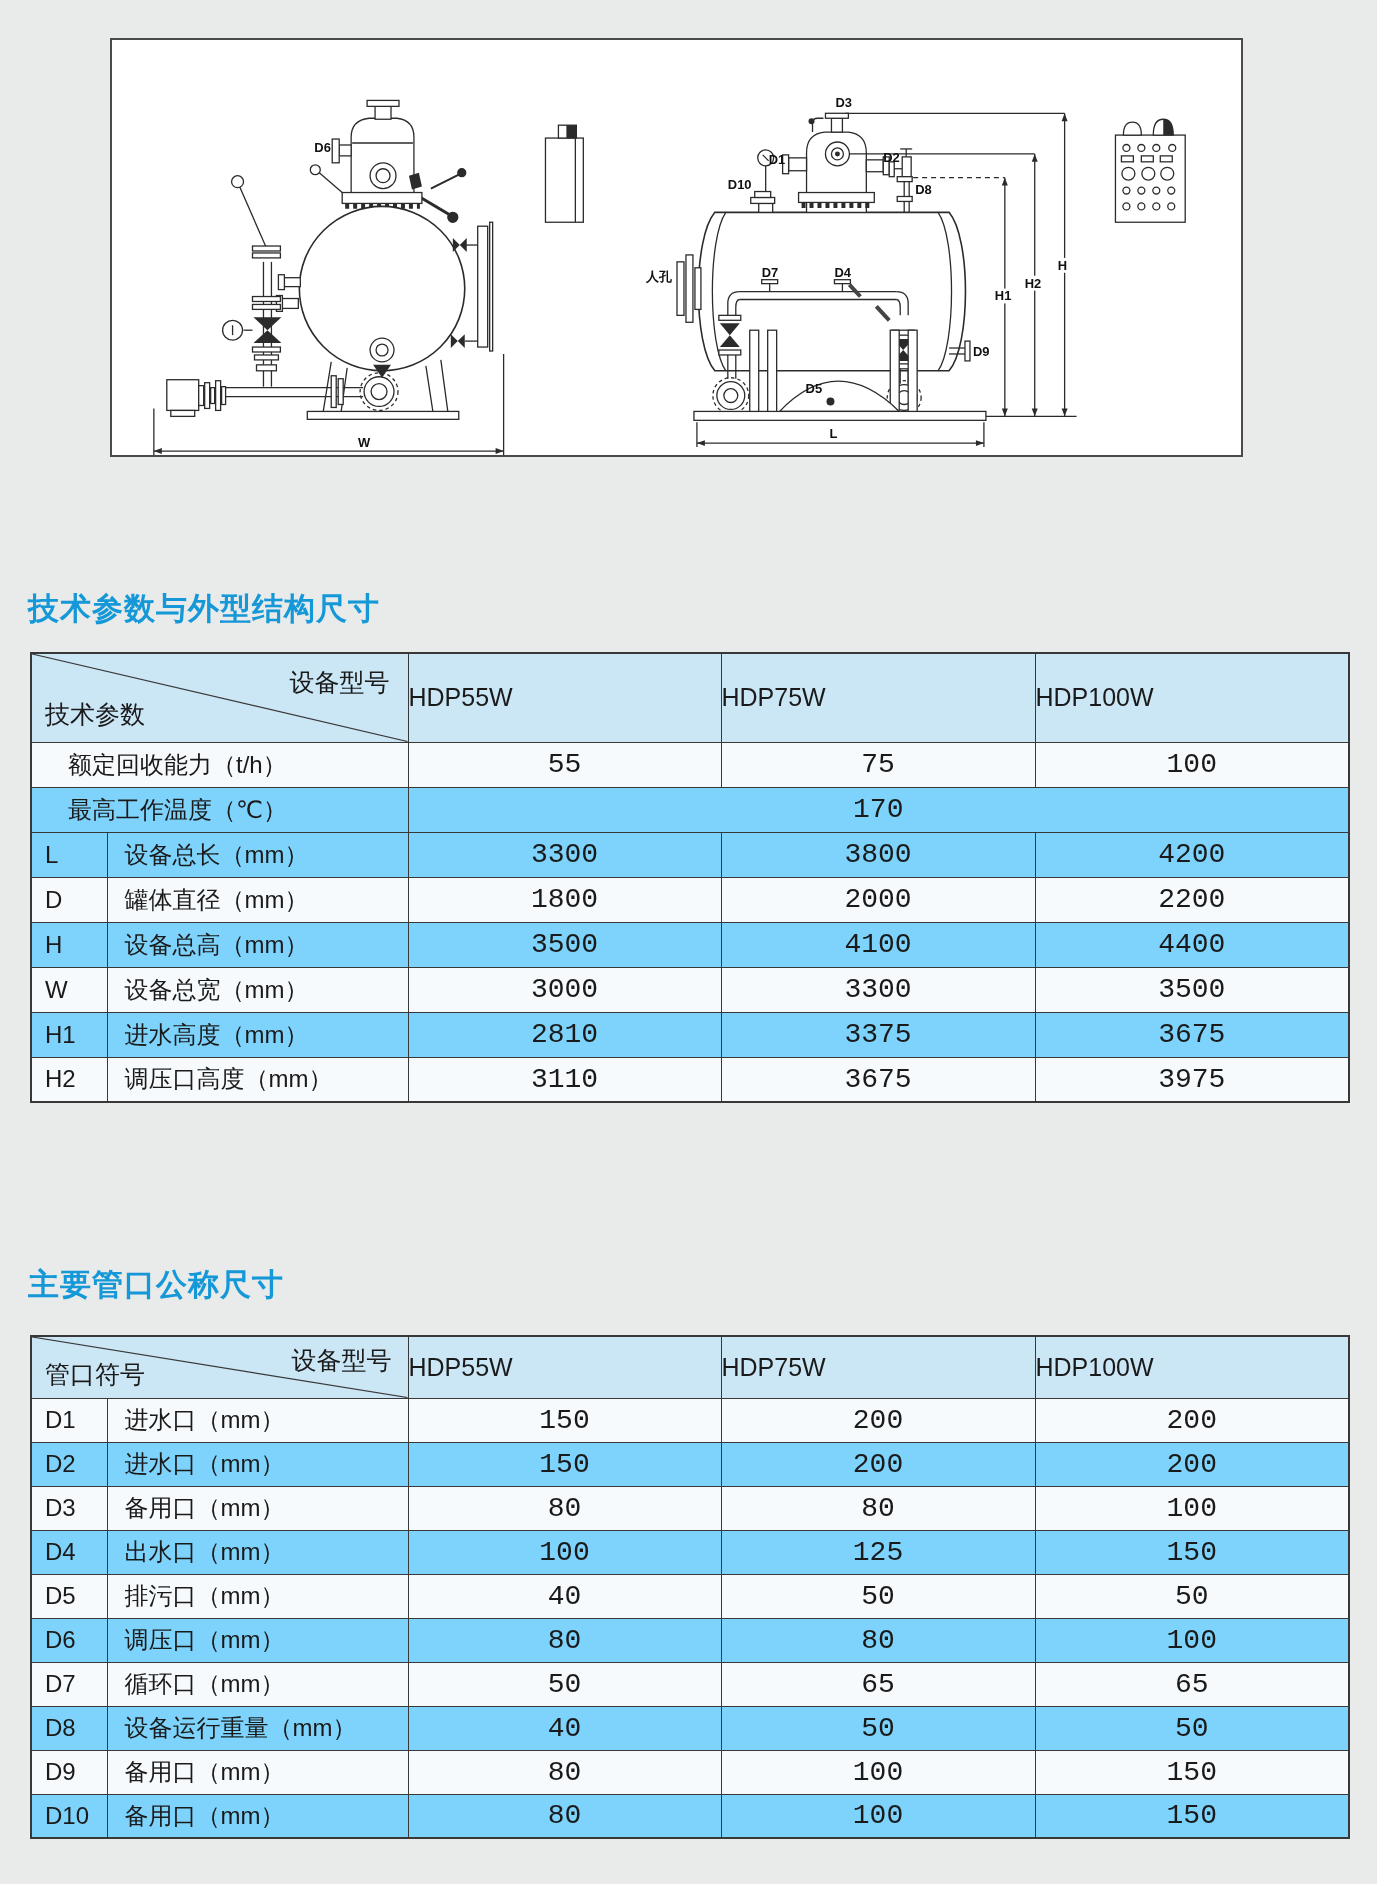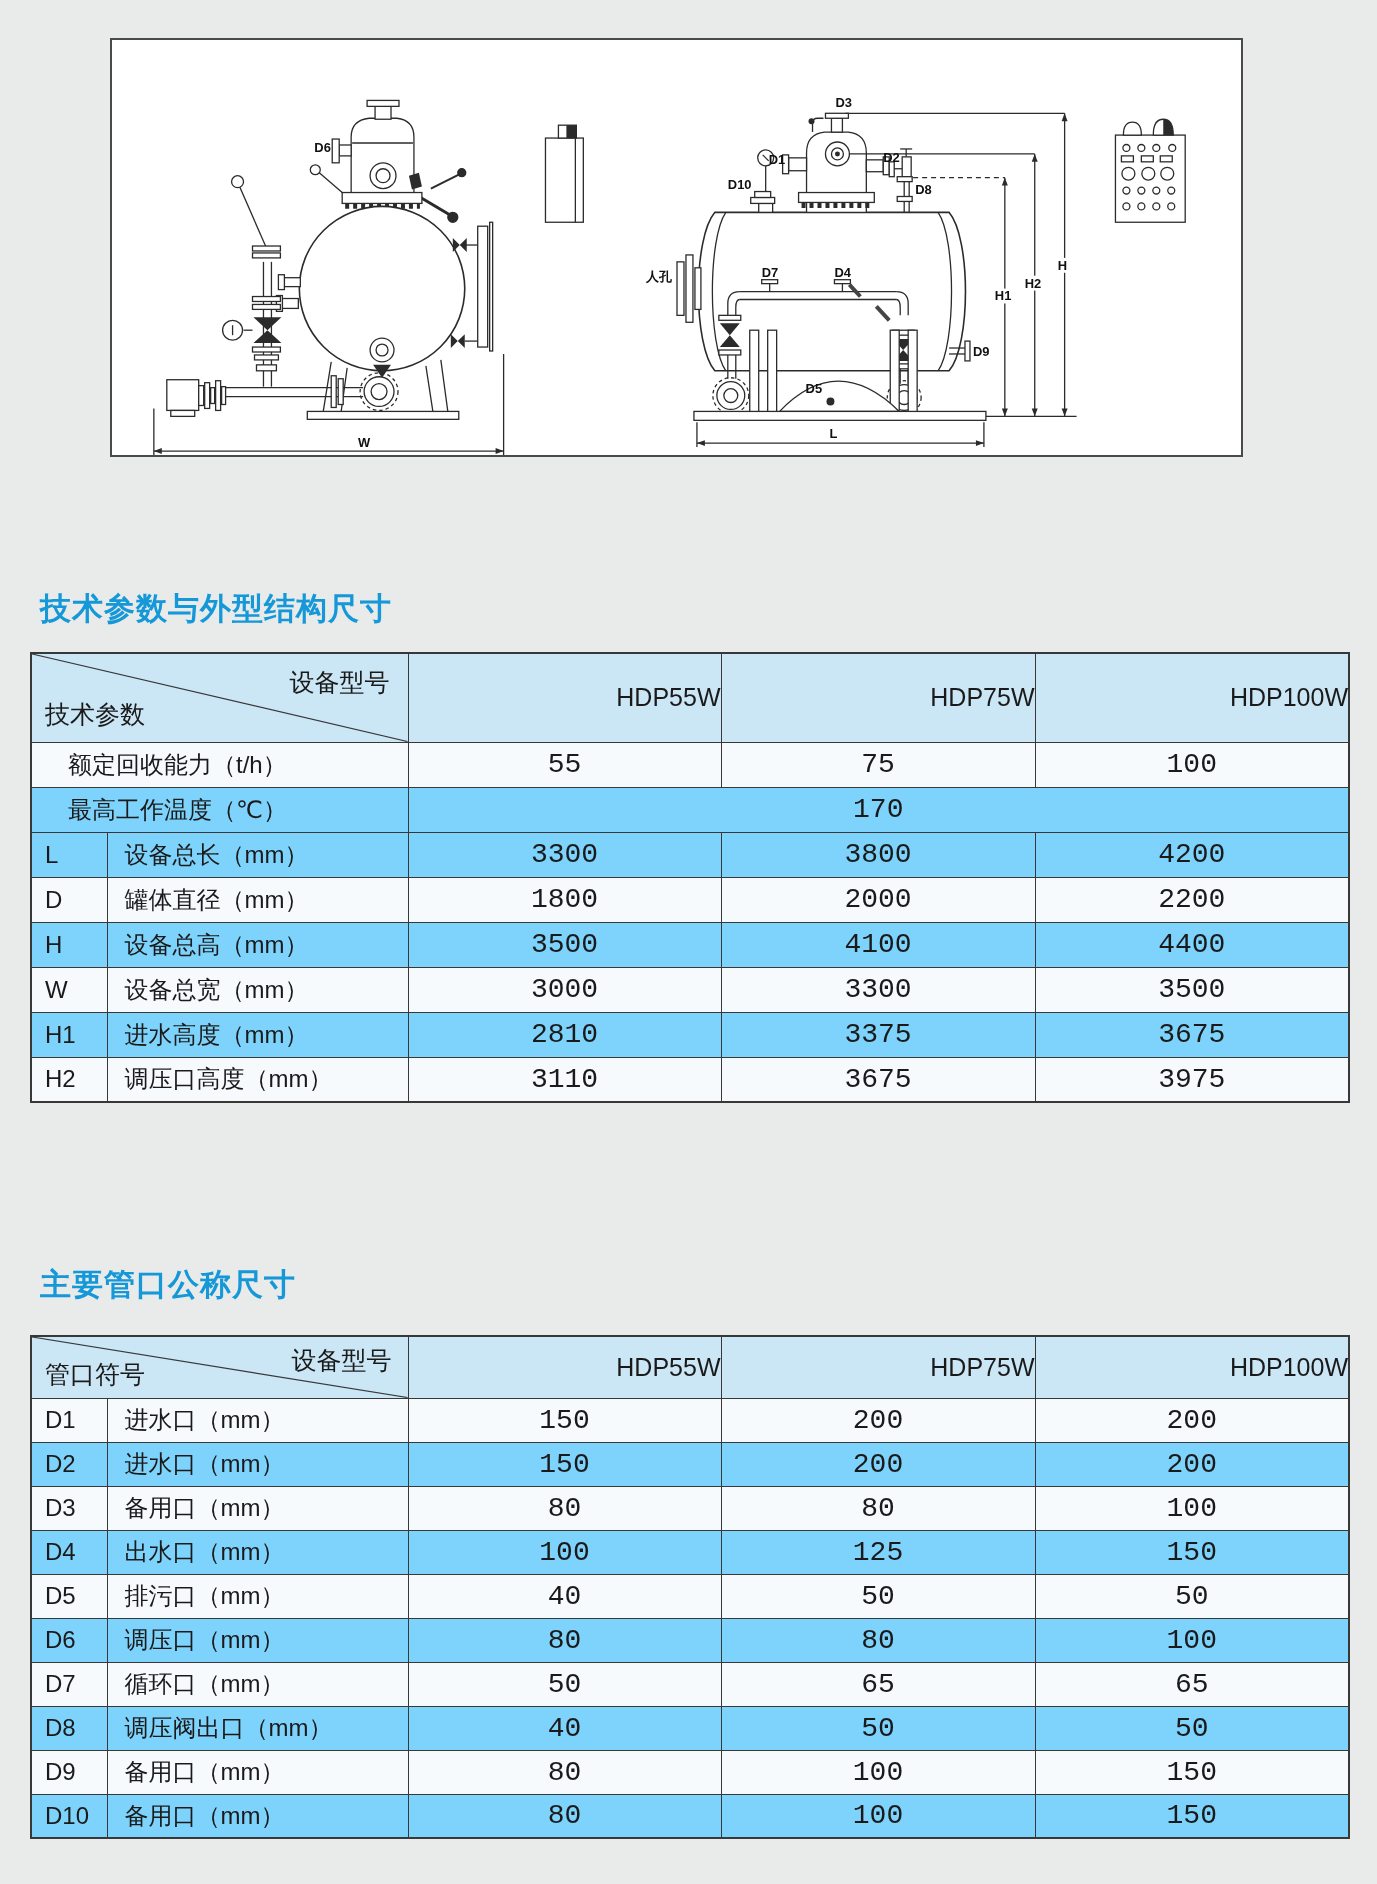--- a/index.html
+++ b/index.html
@@ -6,21 +6,21 @@
   .page{
     position:relative;width:1377px;height:1884px;background:#e9eaea;
     font-family:"Liberation Sans","DejaVu Sans",sans-serif;color:#1a1a1a;overflow:hidden;
   }
   .diagram-box{
     position:absolute;left:110px;top:38px;width:1133px;height:419px;
     background:#ffffff;border:2px solid #4a4a4a;box-sizing:border-box;
   }
   .diagram-box svg{display:block;width:100%;height:100%;}
   .section-title{
-    position:absolute;left:40px;margin:0;color:#1598d8;
+    position:absolute;left:28px;margin:0;color:#1598d8;
     font-size:31px;font-weight:bold;letter-spacing:1px;
   }
   #heading1{top:588px;}
   #heading2{top:1264px;}
   table{
     position:absolute;left:30px;width:1318px;border-collapse:collapse;table-layout:fixed;
     border:2px solid #383838;background:#fff;
   }
   #table1{top:652px;}
   #table2{top:1335px;}
@@ -31,21 +31,21 @@
   #table2 tbody tr{height:44px;}
   thead th{background:#cbe6f5;}
   tr.stripe td{background:#7dd3fc;}
   tr.plain td{background:#f6fafd;}
   th.corner{position:relative;}
   th.corner svg{position:absolute;left:0;top:0;width:100%;height:100%;}
   .c-top{position:absolute;top:12px;right:18px;font-size:25px;}
   .c-bot{position:absolute;bottom:11px;left:13px;font-size:25px;}
   #table2 .c-top{top:7px;right:16px;}
   #table2 .c-bot{bottom:7px;}
-  th.model{font-size:25px;text-align:right;}
+  th.model{font-size:25px;text-align:left;}
   td.letter{font-size:24px;text-align:left;padding-left:13px;}
   td.label{font-size:24px;text-align:left;padding-left:17px;}
   td.label.nolet{padding-left:36px;}
   td.label.center{text-align:center;padding-left:0;}
   td.val{font-size:28px;text-align:center;font-family:Liberation Mono, monospace;}
   #diagram-labels text{font-family:"Liberation Sans","DejaVu Sans",sans-serif;font-size:13px;font-weight:bold;fill:#111;}
 </style>
 </head>
 <body>
 
@@ -461,21 +461,21 @@
         </tr>
         <tr class="plain">
           <td class="letter">D7</td>
           <td class="label">循环口（mm）</td>
           <td class="val">50</td>
           <td class="val">65</td>
           <td class="val">65</td>
         </tr>
         <tr class="stripe">
           <td class="letter">D8</td>
-          <td class="label">调压阀出口（mm）</td>
+          <td class="label">设备运行重量（mm）</td>
           <td class="val">40</td>
           <td class="val">50</td>
           <td class="val">50</td>
         </tr>
         <tr class="plain">
           <td class="letter">D9</td>
           <td class="label">备用口（mm）</td>
           <td class="val">80</td>
           <td class="val">100</td>
           <td class="val">150</td>

